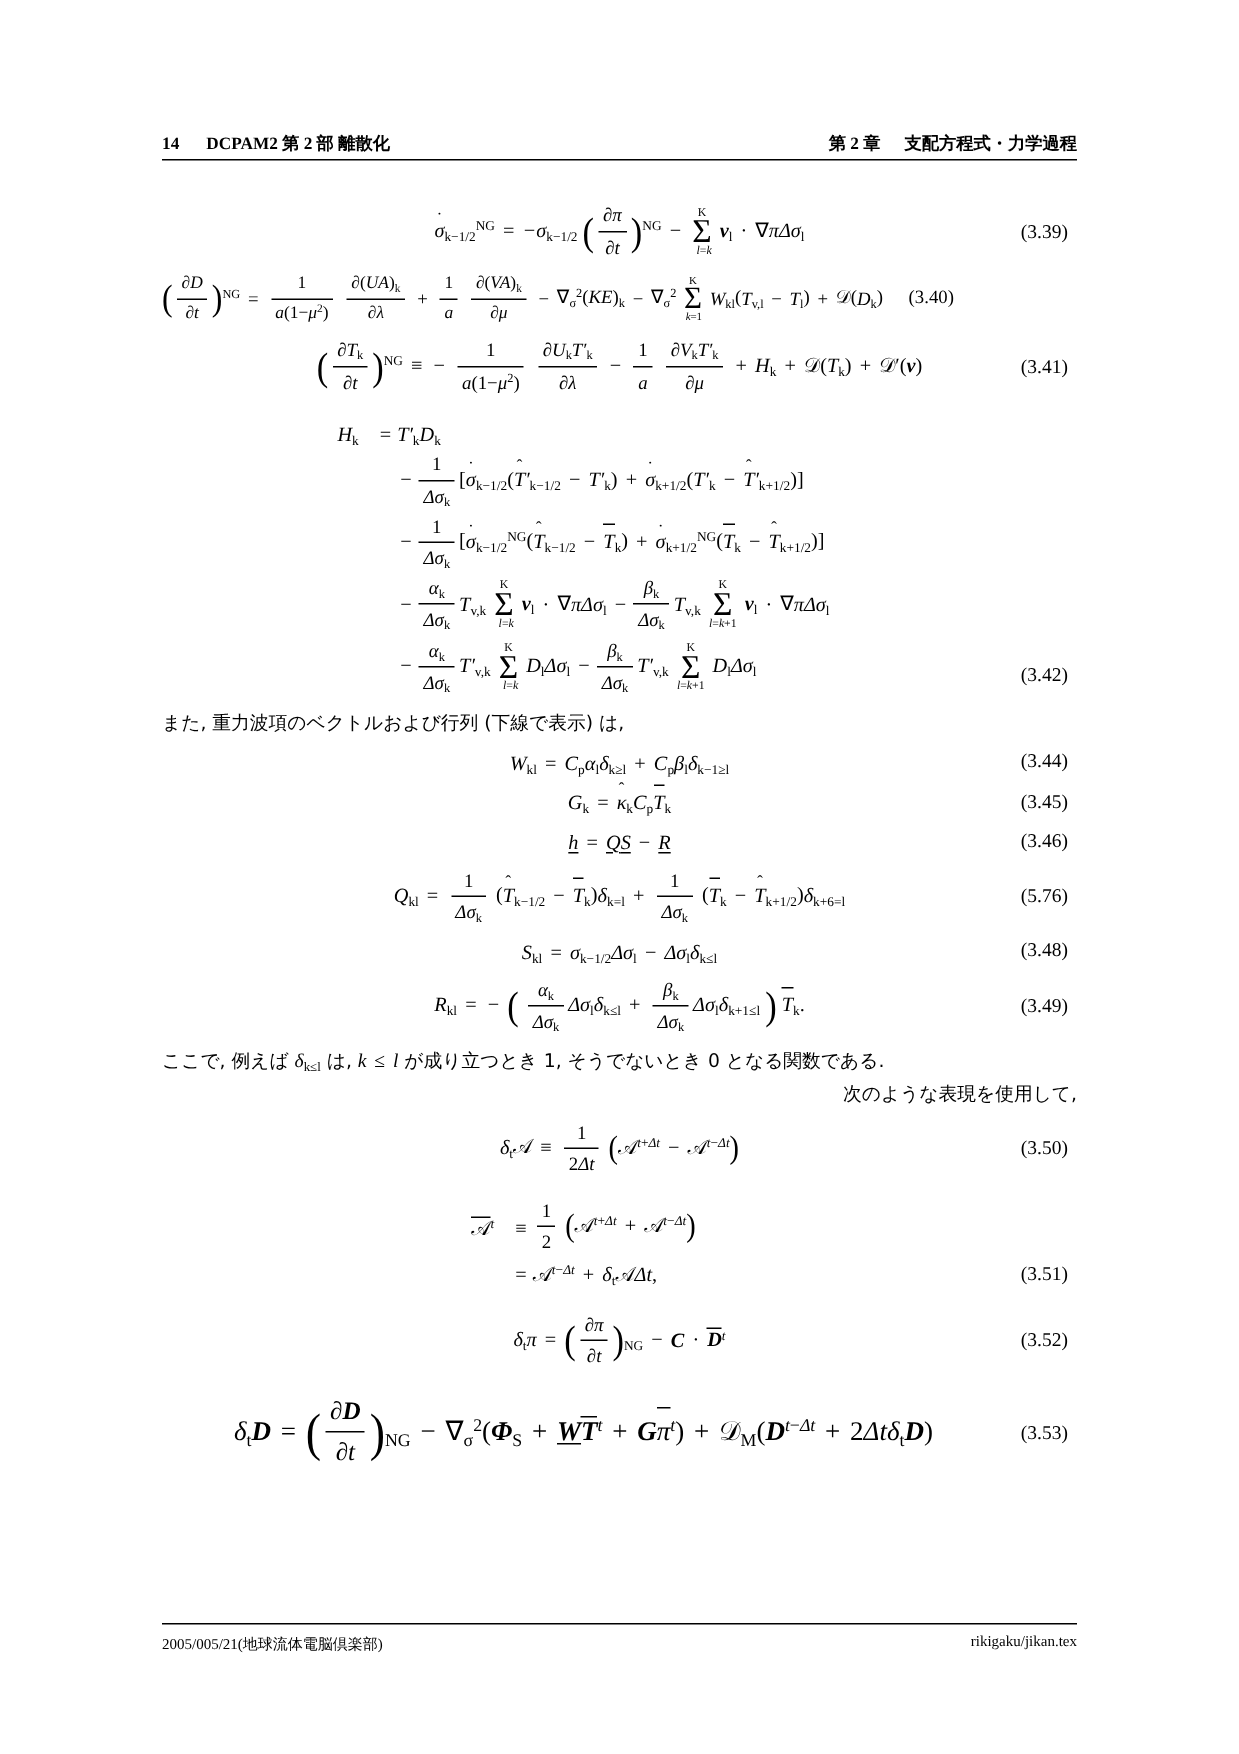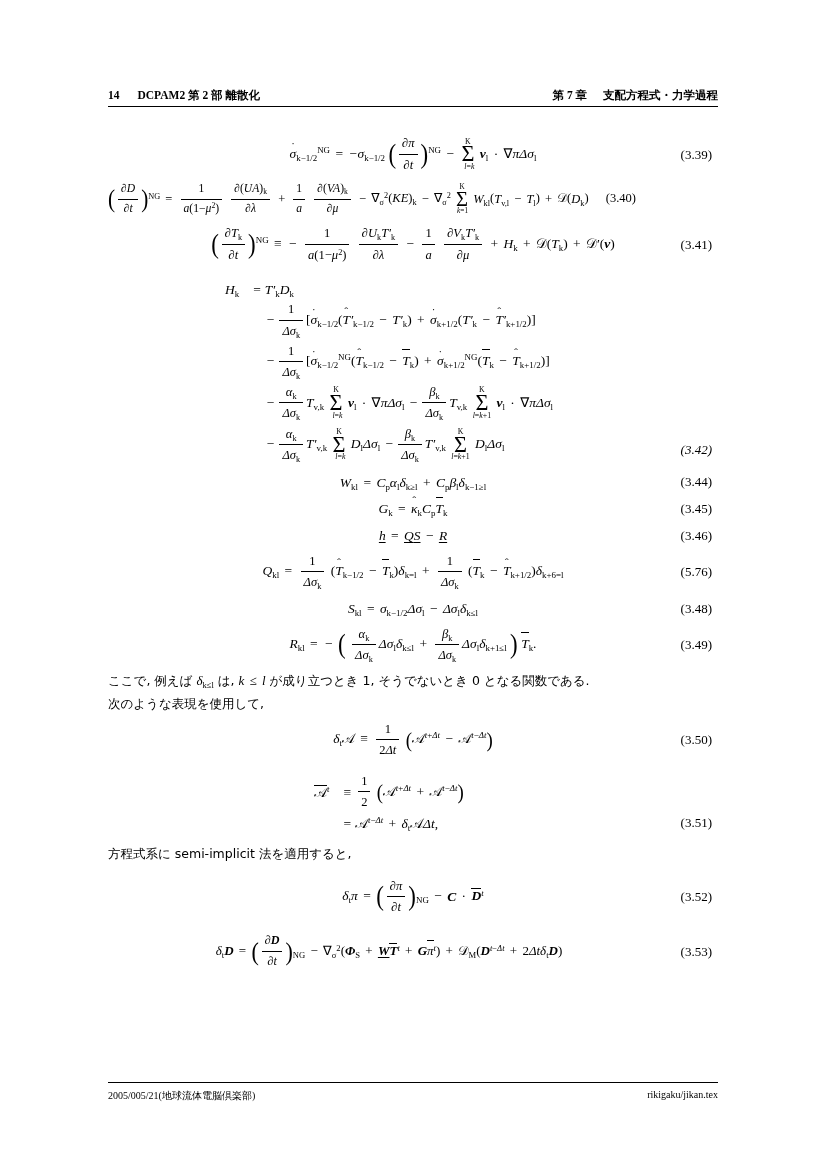--- a/index.html
+++ b/index.html
@@ -239,21 +239,21 @@
 </head>
 <body>
 
 <div class="page">
 
   <div class="header">
     <div class="left">
       <span class="pageno">14</span><span>DCPAM2 第 2 部 離散化</span>
     </div>
     <div class="right">
-      <span class="chap">第 7 章</span><span>支配方程式・力学過程</span>
+      <span class="chap">第 2 章</span><span>支配方程式・力学過程</span>
     </div>
   </div>
   <div class="rule top"></div>
 
   <div class="content">
 
     <div class="eqrow">
       <div class="eqbody">
         <span class="m"><span class="dot">σ<span class="h">·</span></span><sub class="u">k−1/2</sub><sup class="u">NG</sup></span>
         <span class="op">=</span>
@@ -344,23 +344,26 @@
               <span class="op">−</span><span class="frac"><span class="n"><span class="m">α<sub class="u">k</sub></span></span><span class="d"><span class="m">Δσ<sub class="u">k</sub></span></span></span><span class="m">T′<sub class="u">v,k</sub></span>
               <span class="sum"><span class="top">K</span><span class="sig">Σ</span><span class="bot"><span class="m">l</span>=<span class="m">k</span></span></span>
               <span class="m">D<sub class="u">l</sub>Δσ<sub class="u">l</sub></span>
               <span class="op">−</span><span class="frac"><span class="n"><span class="m">β<sub class="u">k</sub></span></span><span class="d"><span class="m">Δσ<sub class="u">k</sub></span></span></span><span class="m">T′<sub class="u">v,k</sub></span>
               <span class="sum"><span class="top">K</span><span class="sig">Σ</span><span class="bot"><span class="m">l</span>=<span class="m">k</span>+1</span></span>
               <span class="m">D<sub class="u">l</sub>Δσ<sub class="u">l</sub></span>
             </div>
           </div>
         </div>
       </div>
-      <div class="eqtag bottomalign" style="bottom:6px;font-style:italic;">(3.42)</div>
-    </div>
-
+      <div class="eqtag bottomalign" style="bottom:6px;">(3.42)</div>
+    </div>
+
+    <div class="para">
+      <span class="jp">また, 重力波項のベクトルおよび行列 (下線で表示) は,</span>
+    </div>
 
 
     <div class="eqrow">
       <div class="eqbody">
         <span class="m">W<sub class="u">kl</sub></span> <span class="op">=</span> <span class="m">C<sub class="u">p</sub>α<sub class="u">l</sub>δ<sub class="u">k≥l</sub></span> <span class="op">+</span> <span class="m">C<sub class="u">p</sub>β<sub class="u">l</sub>δ<sub class="u">k−1≥l</sub></span>
       </div>
       <div class="eqtag">(3.44)</div>
     </div>
 
     <div class="eqrow">
@@ -406,21 +409,21 @@
         <span class="bigp">)</span></span>
         <span class="bar"><span class="h"></span><span class="m">T</span></span><span class="m"><sub class="u">k</sub></span>.
       </div>
       <div class="eqtag">(3.49)</div>
     </div>
 
     <div class="para">
       <span class="jp">ここで, 例えば </span><span class="m">δ<sub class="u">k≤l</sub></span><span class="jp"> は, </span><span class="m">k</span> <span class="op">≤</span> <span class="m">l</span><span class="jp"> が成り立つとき 1, そうでないとき 0 となる関数である.</span>
     </div>
 
-    <div class="para" style="margin-top:0;">
+    <div class="para" style="margin-top:0;text-align:right;">
       <span class="jp">次のような表現を使用して,</span>
     </div>
 
     <div class="eqrow">
       <div class="eqbody">
         <span class="m">δ<sub class="u">t</sub></span><span class="mr">𝒜</span> <span class="op">≡</span>
         <span class="frac"><span class="n num">1</span><span class="d">2<span class="m">Δt</span></span></span>
         <span class="nowrap"><span class="bigp sm">(</span><span class="mr">𝒜</span><sup class="u"><span class="m">t</span>+<span class="m">Δt</span></sup> <span class="op">−</span> <span class="mr">𝒜</span><sup class="u"><span class="m">t</span>−<span class="m">Δt</span></sup><span class="bigp sm">)</span></span>
       </div>
       <div class="eqtag">(3.50)</div>
@@ -442,35 +445,32 @@
             <div class="rel">=</div>
             <div class="rhs">
               <span class="mr">𝒜</span><sup class="u"><span class="m">t</span>−<span class="m">Δt</span></sup> <span class="op">+</span> <span class="m">δ<sub class="u">t</sub></span><span class="mr">𝒜</span><span class="m">Δt</span>,
             </div>
           </div>
         </div>
       </div>
       <div class="eqtag bottomalign" style="bottom:2px;">(3.51)</div>
     </div>
 
-    <div class="para" style="margin-top:10px;">
-      <span class="jp">方程式系に semi-implicit 法を適用すると,</span>
-    </div>
 
     <div class="eqrow" style="margin-top:14px;">
       <div class="eqbody">
         <span class="m">δ<sub class="u">t</sub>π</span> <span class="op">=</span>
         <span class="nowrap"><span class="bigp">(</span><span class="frac"><span class="n"><span class="m">∂π</span></span><span class="d"><span class="m">∂t</span></span></span><span class="bigp">)</span><sub class="u">NG</sub></span>
         <span class="op">−</span> <span class="bf">C</span> <span class="op">·</span> <span class="ovl"><span class="bf">D</span></span><sup class="u"><span class="m">t</span></sup>
       </div>
       <div class="eqtag">(3.52)</div>
     </div>
 
     <div class="eqrow" style="margin-top:16px;">
-      <div class="eqbody" style="padding:0 48px 0 0; font-size:13px;">
+      <div class="eqbody" style="padding:0 48px 0 0; font-size:18px;">
         <span class="m">δ<sub class="u">t</sub></span><span class="bf">D</span> <span class="op">=</span>
         <span class="nowrap"><span class="bigp">(</span><span class="frac"><span class="n"><span class="m">∂</span><span class="bf">D</span></span><span class="d"><span class="m">∂t</span></span></span><span class="bigp">)</span><sub class="u">NG</sub></span>
         <span class="op">−</span> <span class="mr">∇</span><sub class="u">σ</sub><sup class="u">2</sup>(<span class="bf">Φ</span><sub class="u">S</sub> <span class="op">+</span> <span class="ul"><span class="bf">W</span></span><span class="ovl"><span class="bf">T</span></span><sup class="u"><span class="m">t</span></sup> <span class="op">+</span> <span class="bf">G</span><span class="bar"><span class="h"></span><span class="m">π</span></span><sup class="u"><span class="m">t</span></sup>)
         <span class="op">+</span> <span class="mr">𝒟</span><sub class="u">M</sub>(<span class="bf">D</span><sup class="u"><span class="m">t</span>−<span class="m">Δt</span></sup> <span class="op">+</span> 2<span class="m">Δtδ<sub class="u">t</sub></span><span class="bf">D</span>)
       </div>
       <div class="eqtag">(3.53)</div>
     </div>
 
   </div>
 

